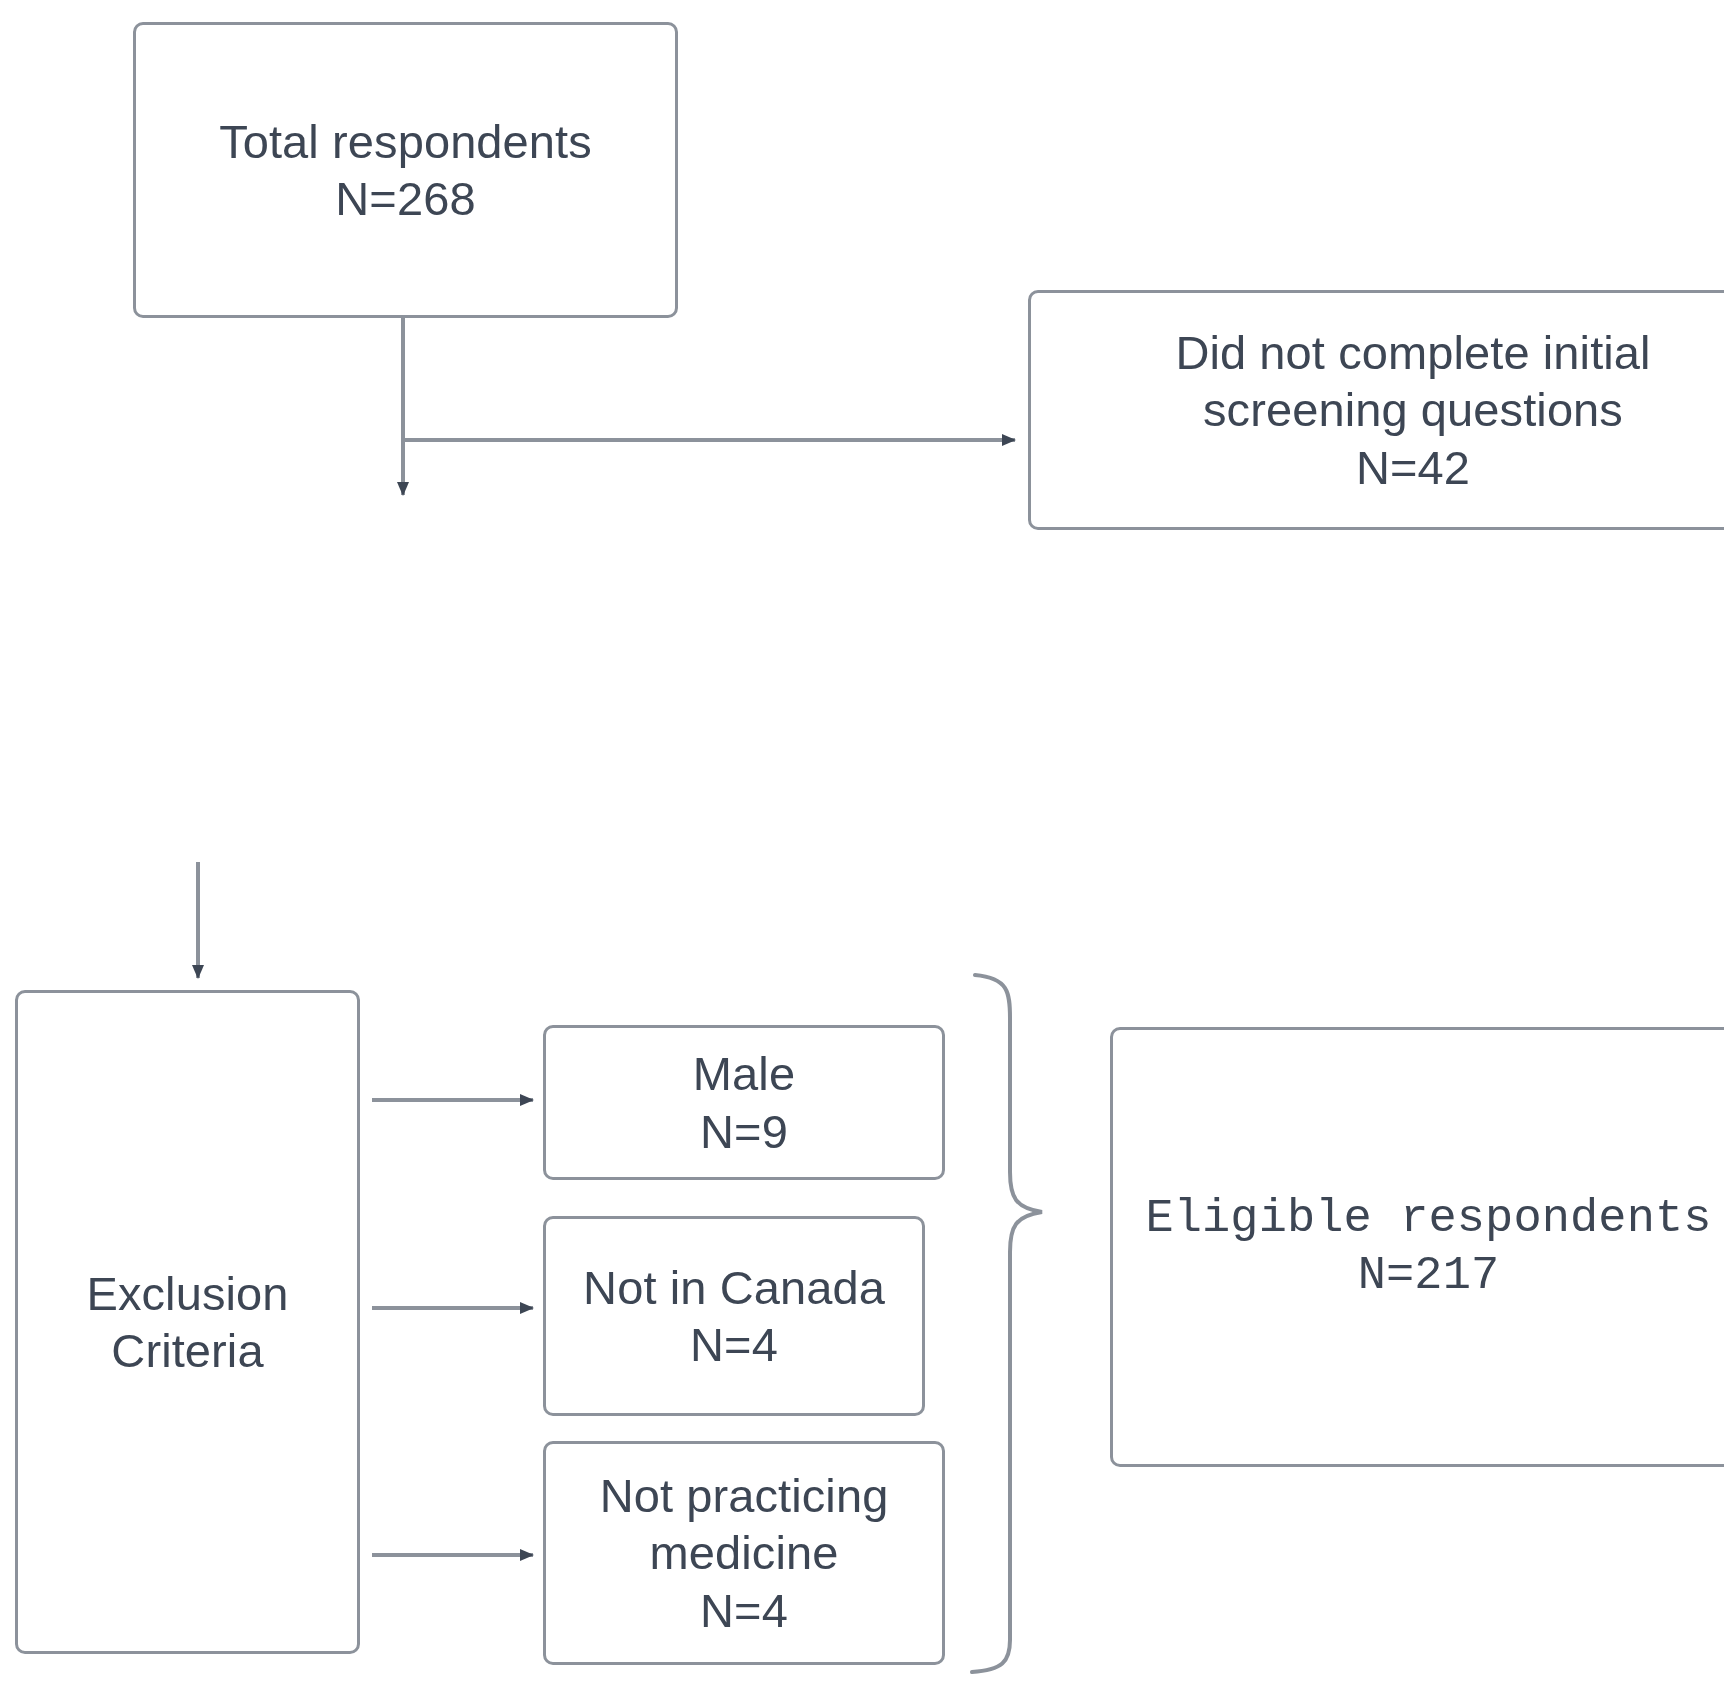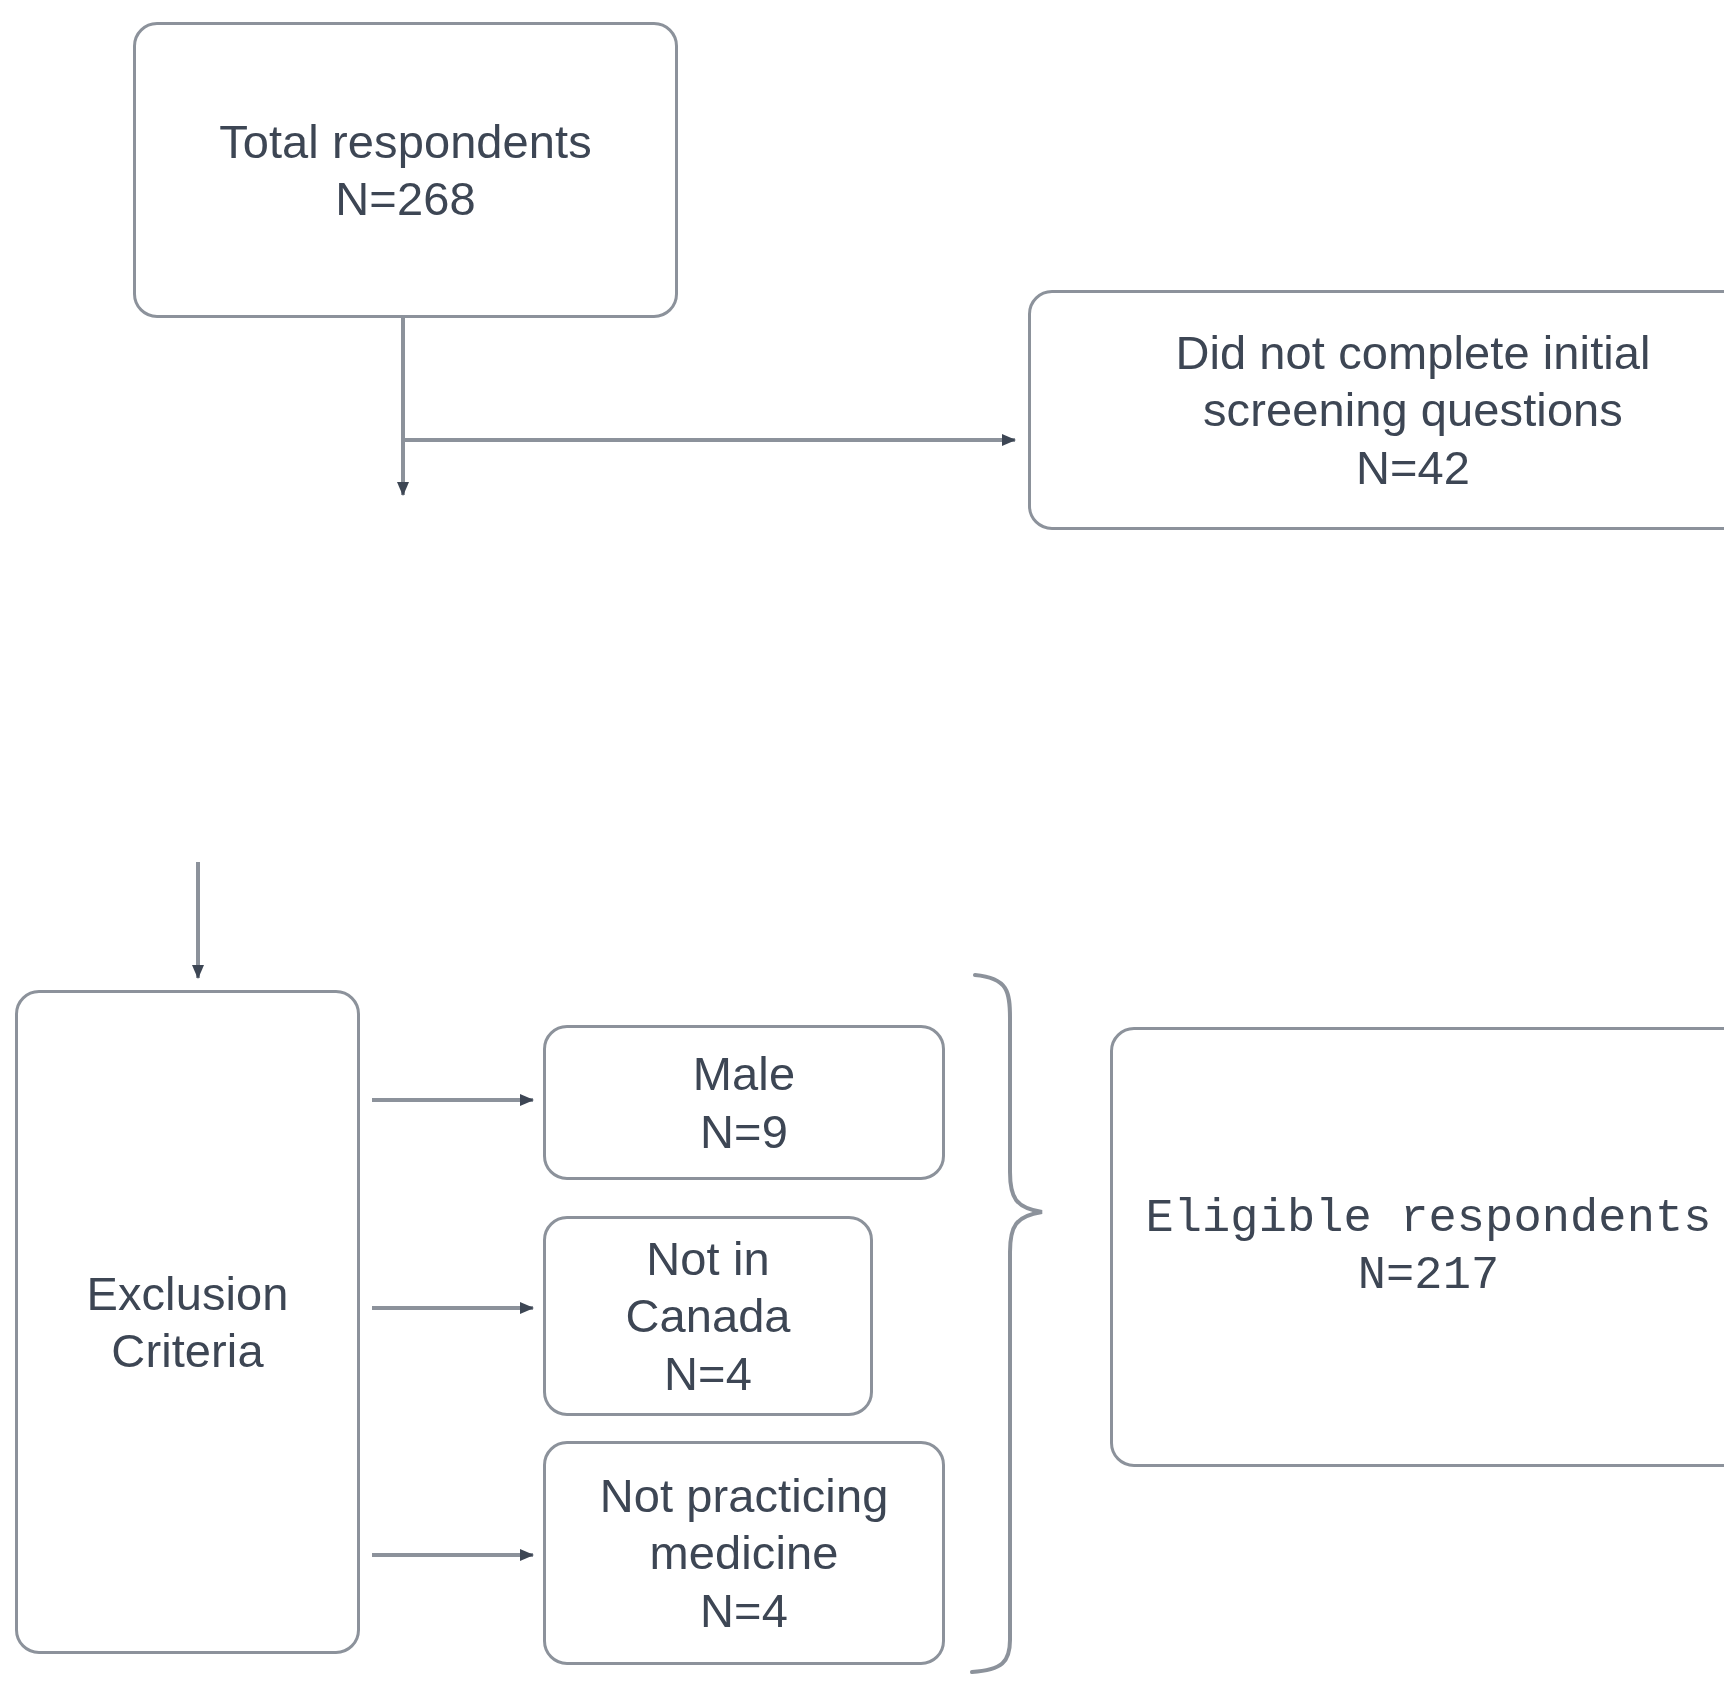--- a/index.html
+++ b/index.html
@@ -12,21 +12,21 @@
     width: 1724px;
     height: 1697px;
     background: #ffffff;
     font-family: "Liberation Sans", sans-serif;
     overflow: hidden;
   }
   .node {
     position: absolute;
     box-sizing: border-box;
     border: 3px solid #8c929b;
-    border-radius: 24px;
+    border-radius: 10px;
     background: #ffffff;
     display: flex;
     align-items: center;
     justify-content: center;
     text-align: center;
     color: #3d4654;
     font-size: 47px;
     line-height: 1.22;
     letter-spacing: 0.1px;
     padding: 6px 14px;
@@ -106,21 +106,21 @@
   <div class="node" style="left:15px; top:990px; width:345px; height:664px;">
     <span class="txt">Exclusion
 Criteria</span>
   </div>
 
   <div class="node" style="left:543px; top:1025px; width:402px; height:155px;">
     <span class="txt">Male
 N=9</span>
   </div>
 
-  <div class="node" style="left:543px; top:1216px; width:330px; height:200px;">
+  <div class="node" style="left:543px; top:1216px; width:382px; height:200px;">
     <span class="txt">Not in Canada
 N=4</span>
   </div>
 
   <div class="node" style="left:543px; top:1441px; width:402px; height:224px;">
     <span class="txt">Not practicing
 medicine
 N=4</span>
   </div>
 

